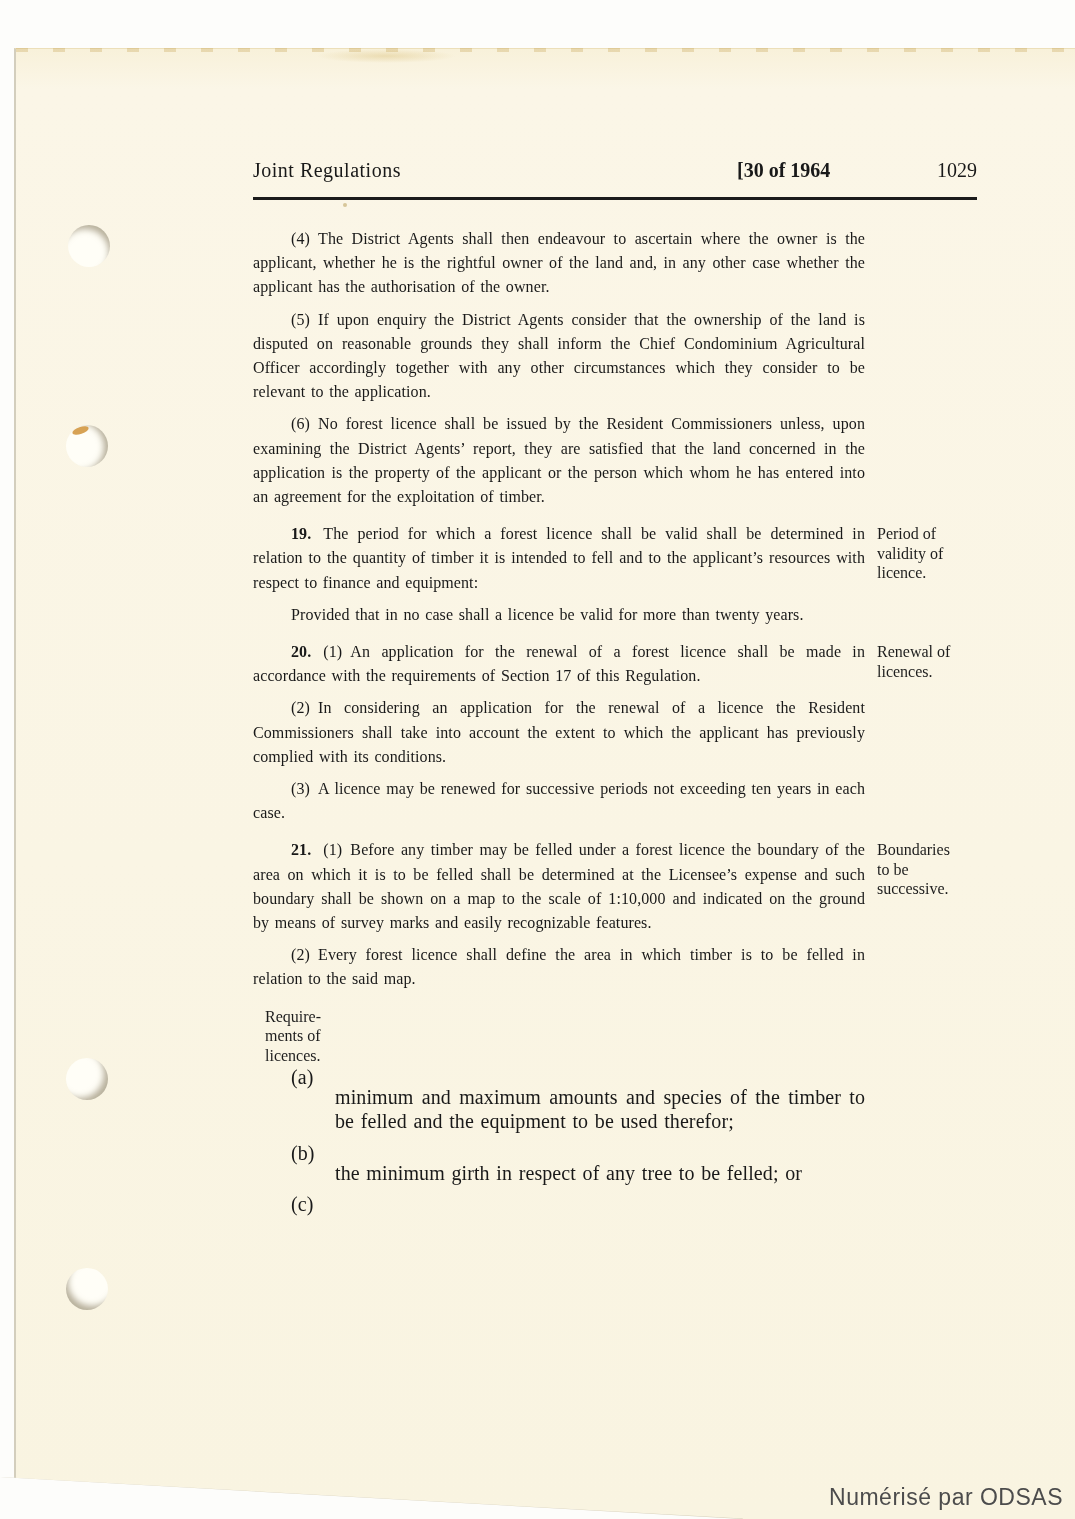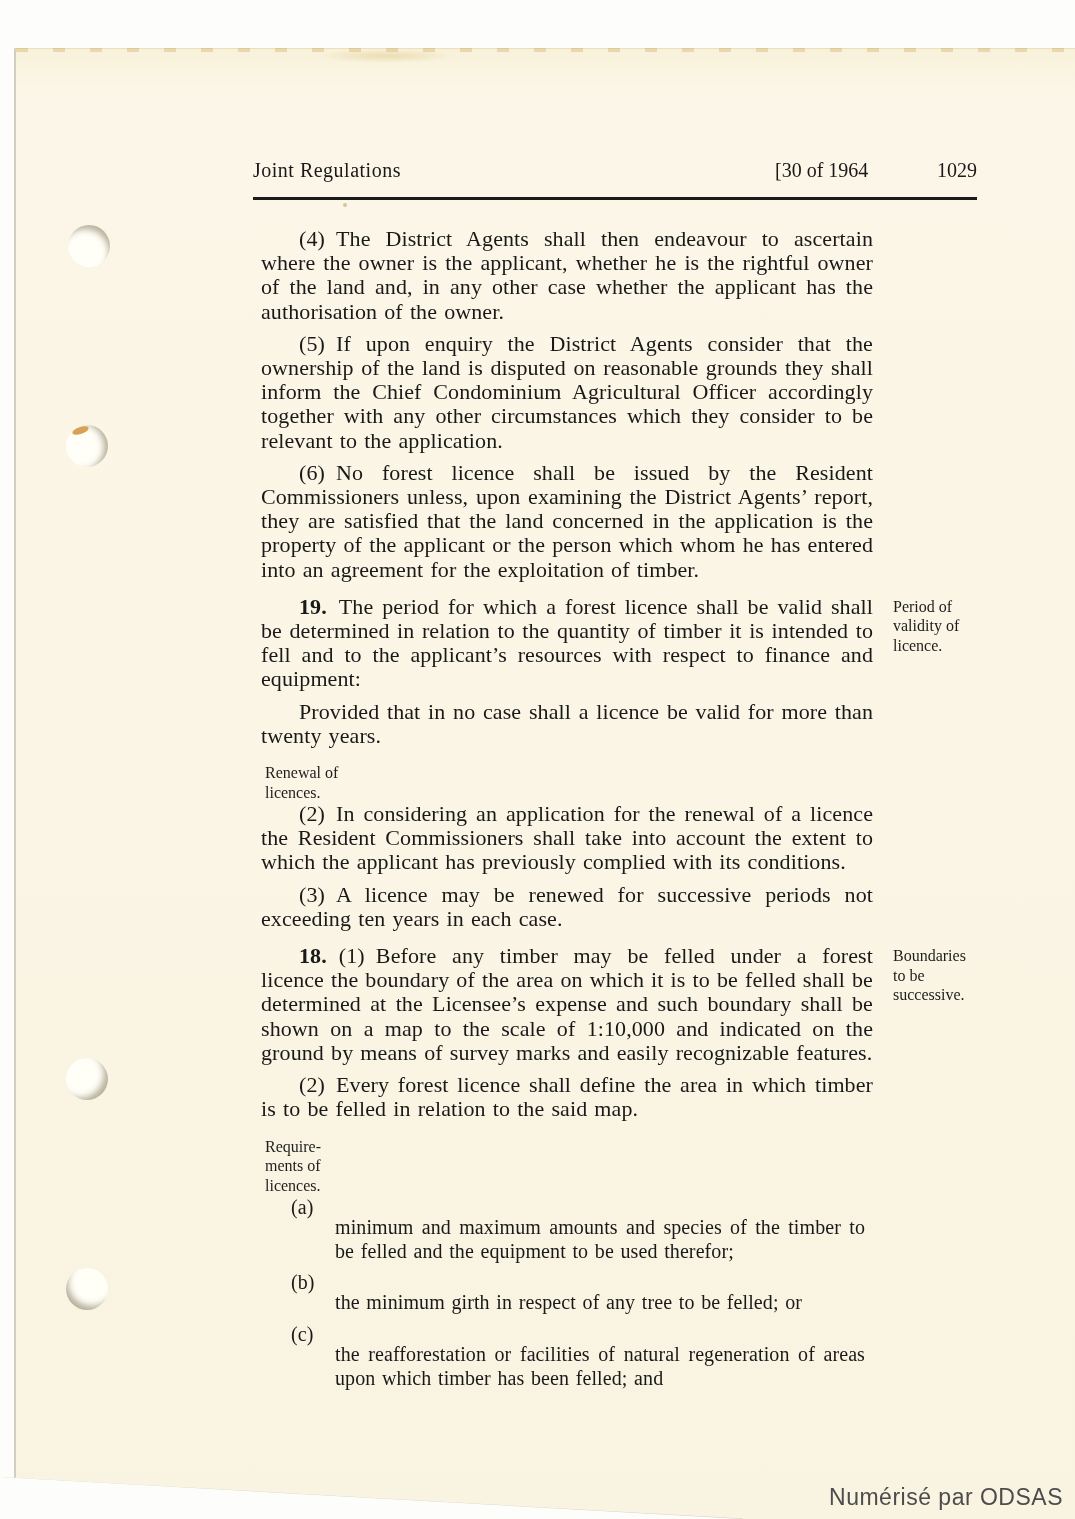--- a/index.html
+++ b/index.html
@@ -26,26 +26,26 @@
   .p1{left:52px;top:176px;box-shadow:inset -4px 7px 6px -3px rgba(138,128,98,.62);}
   .p2{left:50px;top:376px;box-shadow:inset -7px 1px 6px -3px rgba(138,128,98,.62);}
   .p3{left:50px;top:1009px;box-shadow:inset -7px -5px 6px -3px rgba(138,128,98,.62);}
   .p4{left:50px;top:1219px;box-shadow:inset 5px -7px 6px -3px rgba(138,128,98,.62);}
   .speck-orange{position:absolute;left:56px;top:378px;width:17px;height:7px;border-radius:50%;
     background:#d2953d;transform:rotate(-18deg);opacity:.88;}
   
   .content{position:absolute;left:237px;top:110px;width:724px;color:#191919;}
   .header{position:relative;height:26px;font-size:20px;}
   .h-title{position:absolute;left:0;width:612px;text-align:left;letter-spacing:.5px;}
-  .h-issue{position:absolute;left:522px;font-weight:normal;}
+  .h-issue{position:absolute;left:484px;font-weight:bold;}
   .h-page{position:absolute;right:0;}
   .rule{margin-top:12px;height:3px;background:#1b1b1b;}
   .body-block{margin-top:27px;}
-  .para{width:612px;margin:0 8px 8px;text-indent:38px;text-align:justify;
-    font-size:22px;line-height:24.2px;letter-spacing:.1px;word-spacing:1.5px;}
+  .para{width:612px;margin:0 0 8px;text-indent:38px;text-align:justify;
+    font-size:16px;line-height:24.2px;letter-spacing:.1px;word-spacing:1.5px;}
   .num{font-weight:bold;margin-right:12px;}
   .secrow{display:flex;align-items:flex-start;margin-top:13px;}
   .secrow .para{flex:0 0 612px;}
   .note{margin-left:12px;padding-top:2px;width:100px;font-size:16px;line-height:19.5px;color:#1d1d1d;}
   .li{display:flex;width:612px;margin:0 0 7px;font-size:20px;line-height:24.2px;letter-spacing:.1px;word-spacing:1.5px;}
   .li-label{flex:0 0 44px;margin-left:38px;}
   .li-text{flex:1;text-align:justify;margin-top:20px;}
   
   .bottom-wedge{position:absolute;left:0;bottom:0;width:742px;height:42px;background:#fdfdfb;
     clip-path:polygon(0 0,100% 100%,0 100%);z-index:3;}
@@ -84,30 +84,31 @@
           <p class="para"><b class="num">19.</b><span>The period for which a forest licence shall be valid shall be determined in relation to the quantity of timber it is intended to fell and to the applicant’s resources with respect to finance and equipment:</span></p>
           <div class="note">
             <div>Period of</div>
             <div>validity of</div>
             <div>licence.</div>
           </div>
         </div>
         <p class="para">Provided that in no case shall a licence be valid for more than twenty years.</p>
 
         <div class="secrow">
+          <p class="para"><b class="num">20.</b><span>(1) An application for the renewal of a forest licence shall be made in accordance with the requirements of Section 17 of this Regulation.</span></p>
           <div class="note">
             <div>Renewal of</div>
             <div>licences.</div>
           </div>
         </div>
         <p class="para">(2) In considering an application for the renewal of a licence the Resident Commissioners shall take into account the extent to which the applicant has previously complied with its conditions.</p>
         <p class="para">(3) A licence may be renewed for successive periods not exceeding ten years in each case.</p>
 
         <div class="secrow">
-          <p class="para"><b class="num">18.</b><span>(1) Before any timber may be felled under a forest licence the boundary of the area on which it is to be felled shall be determined at the Licensee’s expense and such boundary shall be shown on a map to the scale of 1:10,000 and indicated on the ground by means of survey marks and easily recognizable features.</span></p>
+          <p class="para"><b class="num">21.</b><span>(1) Before any timber may be felled under a forest licence the boundary of the area on which it is to be felled shall be determined at the Licensee’s expense and such boundary shall be shown on a map to the scale of 1:10,000 and indicated on the ground by means of survey marks and easily recognizable features.</span></p>
           <div class="note">
             <div>Boundaries</div>
             <div>to be</div>
             <div>successive.</div>
           </div>
         </div>
         <p class="para">(2) Every forest licence shall define the area in which timber is to be felled in relation to the said map.</p>
 
         <div class="secrow">
           <div class="note">
@@ -119,21 +120,20 @@
         <div class="li">
           <span class="li-label">(a)</span>
           <span class="li-text">minimum and maximum amounts and species of the timber to be felled and the equipment to be used therefor;</span>
         </div>
         <div class="li">
           <span class="li-label">(b)</span>
           <span class="li-text">the minimum girth in respect of any tree to be felled; or</span>
         </div>
         <div class="li">
           <span class="li-label">(c)</span>
-          <span class="li-text">the reafforestation or facilities of natural regeneration of areas upon which timber has been felled; and</span>
         </div>
       </div>
     </div>
   </div>
 
   <div class="bottom-edge-line"></div>
   <div class="bottom-wedge"></div>
   <div class="watermark">Numérisé par ODSAS</div>
 </div>
 

